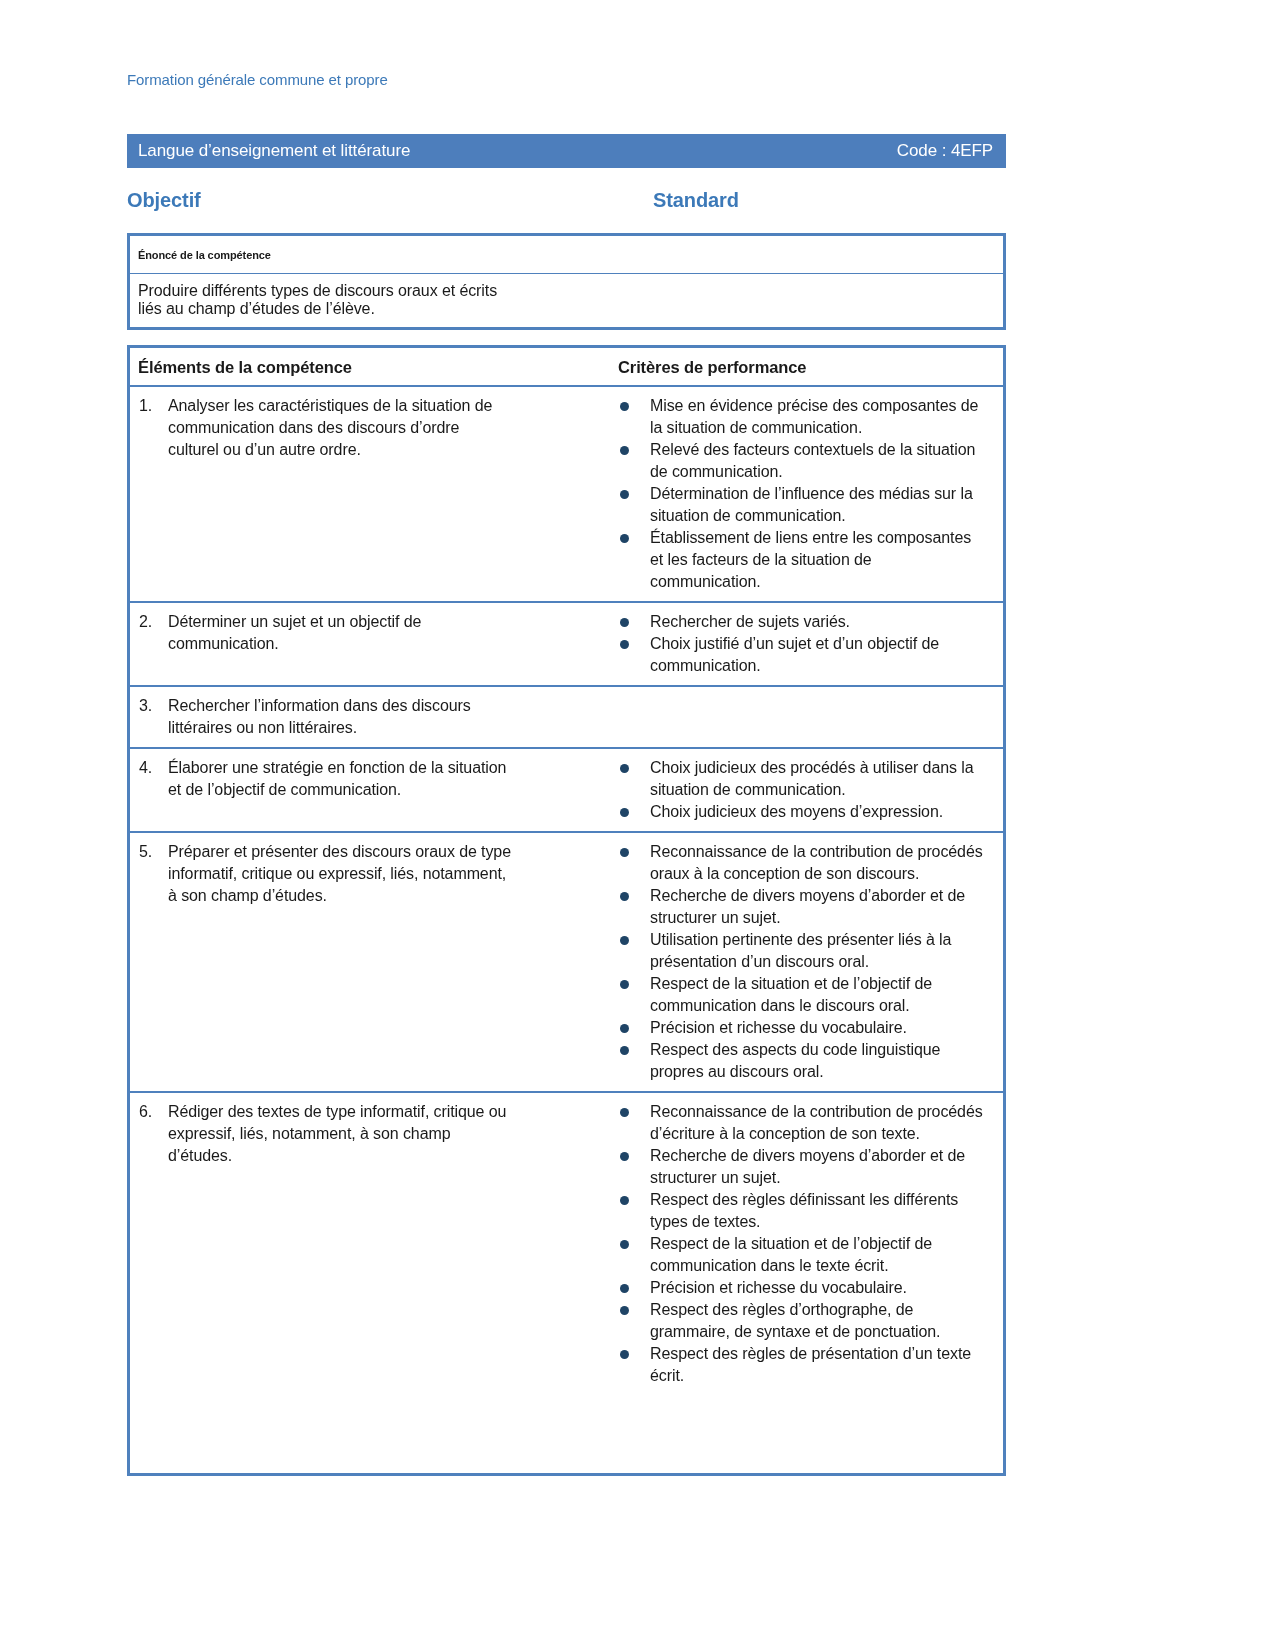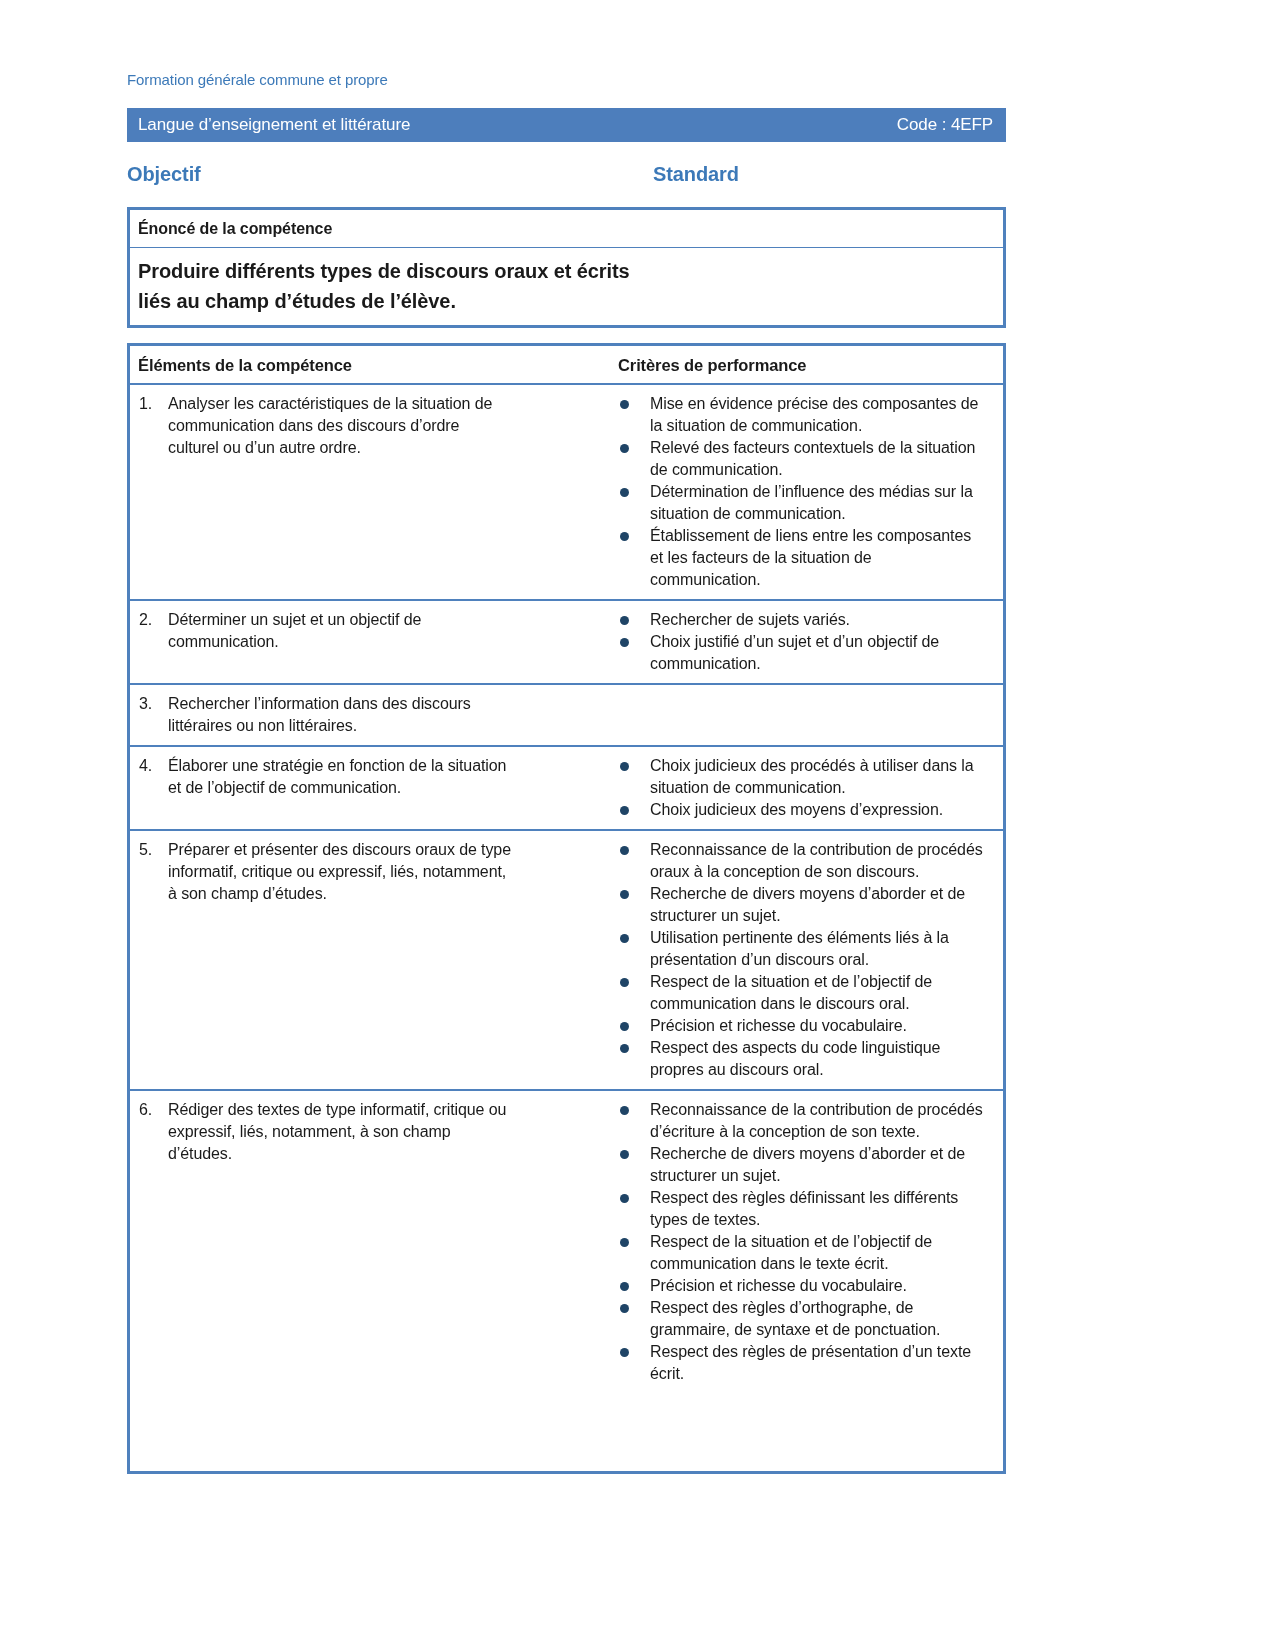--- a/index.html
+++ b/index.html
@@ -16,21 +16,21 @@
     padding: 70px 134px 0 127px;
     overflow: hidden;
     letter-spacing: -0.1px;
   }
   .top-label {
     color: var(--accent, #3c79b8);
     font-size: 15px;
     line-height: 20px;
   }
   .banner {
-    margin-top: 18px;
+    margin-top: 44px;
     background: var(--banner, #4d7ebc);
     color: #ffffff;
     height: 34px;
     display: flex;
     align-items: center;
     justify-content: space-between;
     padding: 0 13px 0 11px;
     font-size: 17px;
   }
   .col-heads {
@@ -45,30 +45,29 @@
     font-size: 20px;
     line-height: 26px;
   }
   .box {
     border: 3px solid var(--border, #4f81bd);
     background: #ffffff;
   }
   .box.enonce { margin-top: 20px; }
   .box-head {
     font-weight: bold;
-    font-size: 16px;
+    font-size: 11px;
     line-height: 22px;
     padding: 8px 10px 7px 8px;
     border-bottom: 1px solid var(--border, #4f81bd);
   }
   .box-body {
-    font-size: 20px;
-    line-height: 30px;
+    font-size: 16px;
+    line-height: 18px;
     padding: 8px 10px 9px 8px;
-    font-weight: bold;
   }
   .box.main { margin-top: 15px; }
   .thead {
     display: grid;
     grid-template-columns: 483px 1fr;
     border-bottom: 2px solid var(--border, #4f81bd);
   }
   .thead > div {
     font-weight: bold;
     font-size: 16.5px;
@@ -225,21 +224,21 @@
               <span class="pre">Reconnaissance de la contribution de procédés
 oraux à la conception de son discours.</span>
             </li>
             <li>
               <span class="dot"></span>
               <span class="pre">Recherche de divers moyens d’aborder et de
 structurer un sujet.</span>
             </li>
             <li>
               <span class="dot"></span>
-              <span class="pre">Utilisation pertinente des éléments liés à la
+              <span class="pre">Utilisation pertinente des présenter liés à la
 présentation d’un discours oral.</span>
             </li>
             <li>
               <span class="dot"></span>
               <span class="pre">Respect de la situation et de l’objectif de
 communication dans le discours oral.</span>
             </li>
             <li>
               <span class="dot"></span>
               <span class="pre">Précision et richesse du vocabulaire.</span>

